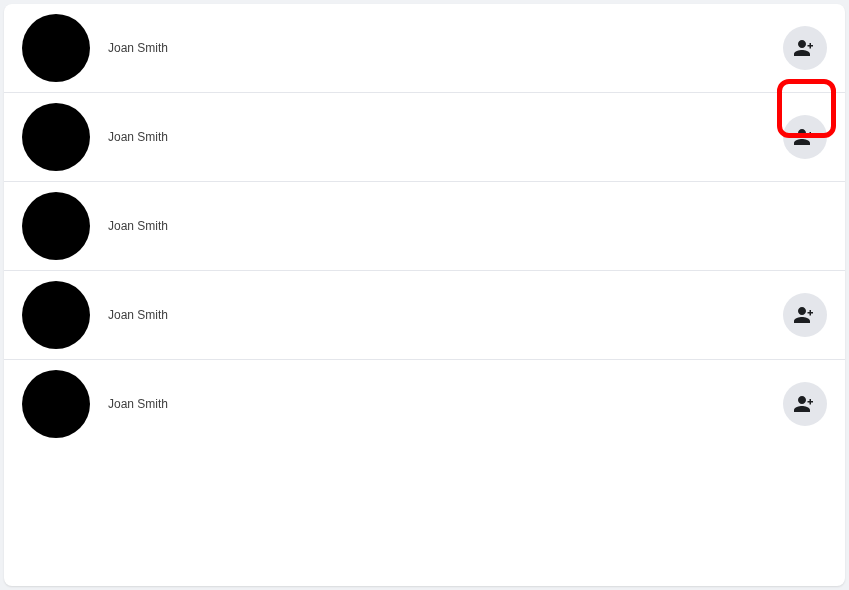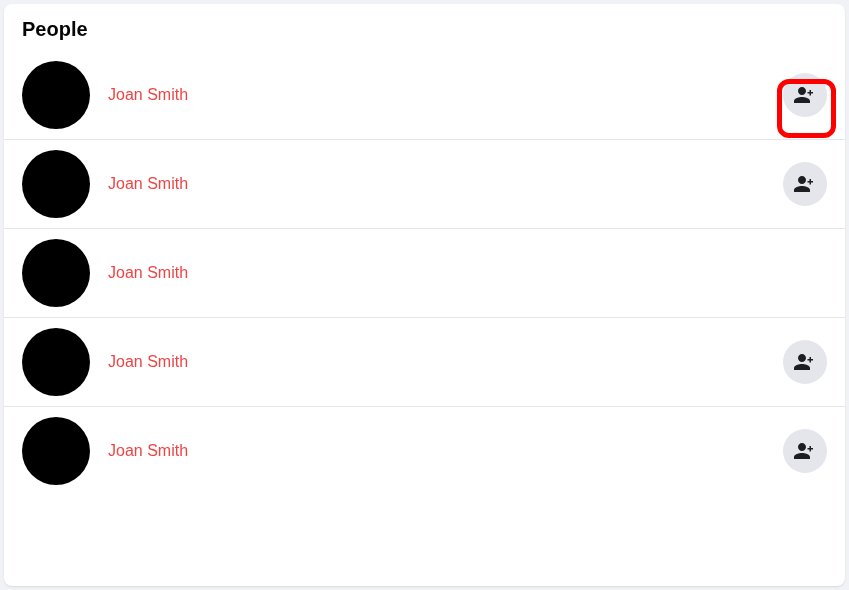--- a/index.html
+++ b/index.html
@@ -42,22 +42,22 @@
     .avatar {
       width: 68px;
       height: 68px;
       border-radius: 50%;
       background: #000000;
       flex-shrink: 0;
       margin-right: 18px;
       position: relative;
     }
     .person-name {
-      font-size: 16px;
-      color: #ef4444;
+      font-size: 12px;
+      color: #404040;
       font-weight: 400;
       flex: 1;
     }
     .add-friend-button {
       width: 44px;
       height: 44px;
       border-radius: 50%;
       background: #e4e6eb;
       border: none;
       cursor: pointer;
@@ -78,21 +78,20 @@
       pointer-events: none;
     }
     .card {
       position: relative;
     }
   </style>
 </head>
 <body>
 
 <div class="card">
-  <div class="section-title">People</div>
   <div id="people-list">
       <div class="person-row">
         <div class="avatar"></div>
         <div class="person-name">Joan Smith</div>
         <button class="add-friend-button">
           <svg viewBox="0 0 24 24">
     <path d="M9 12c2.21 0 4-1.79 4-4s-1.79-4-4-4-4 1.79-4 4 1.79 4 4 4zm0 2c-2.67 0-8 1.34-8 4v2h16v-2c0-2.66-5.33-4-8-4z"></path>
     <path d="M20 9h-2V7h-1.5v2h-2v1.5h2v2H18v-2h2z"></path>
   </svg>
         </button>

